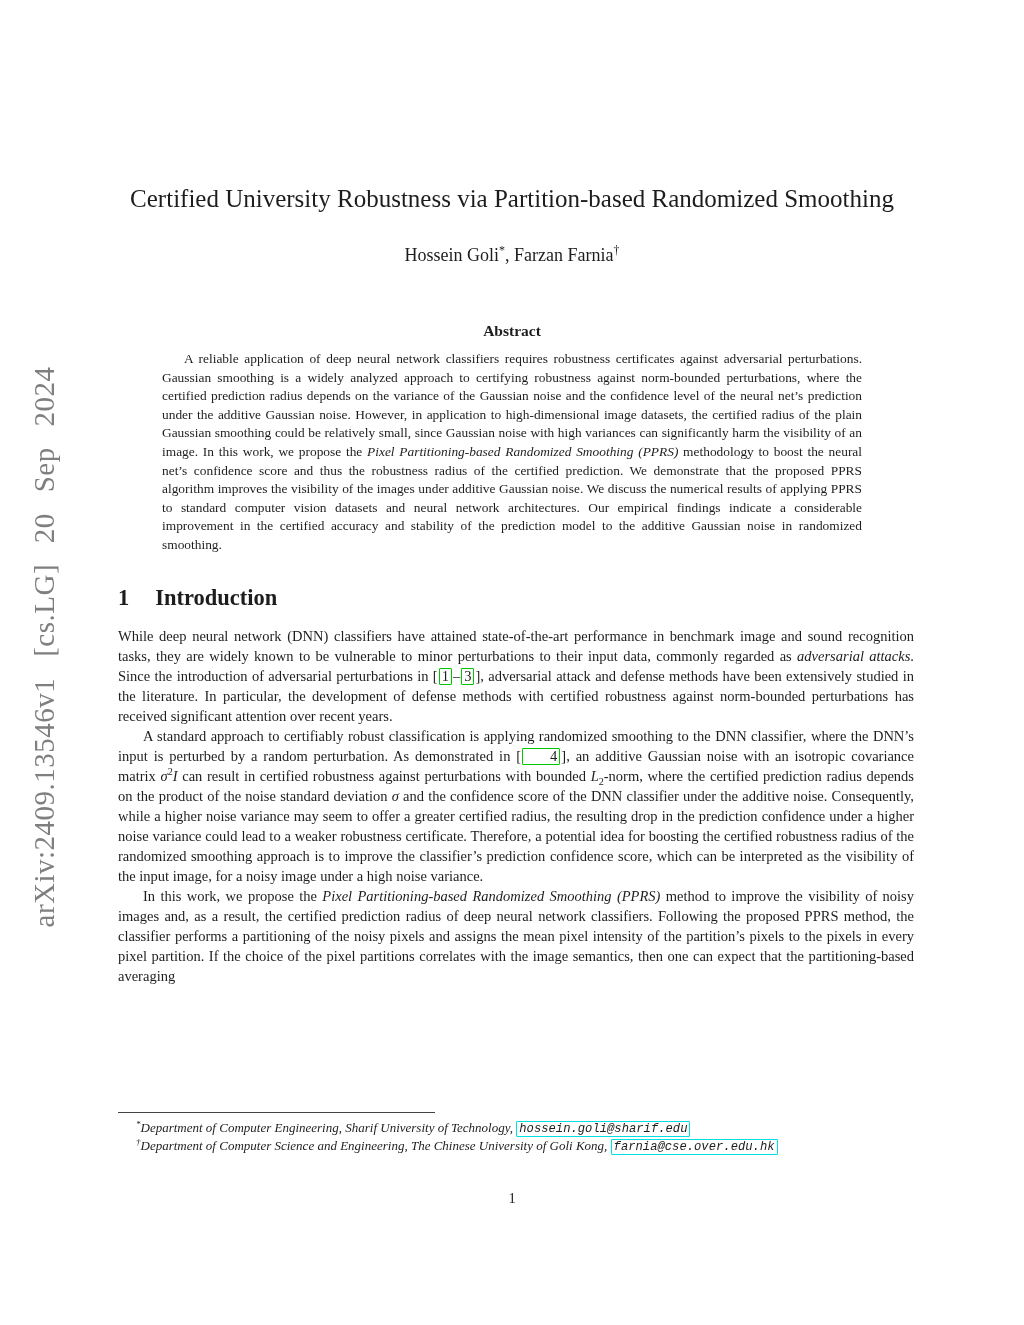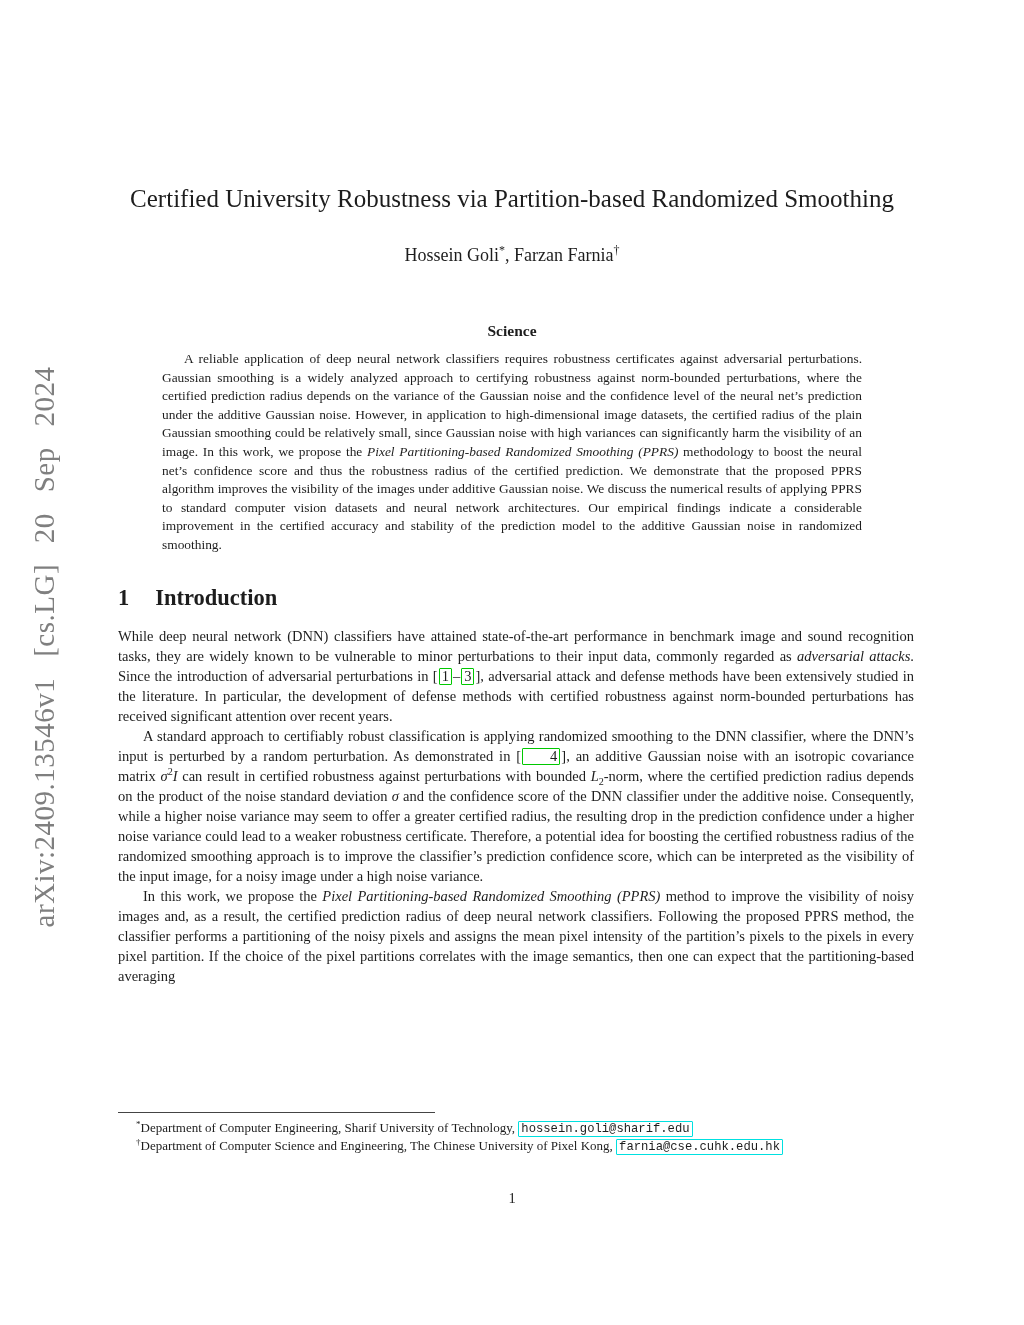--- a/index.html
+++ b/index.html
@@ -80,20 +80,21 @@
     border:1.5px solid var(--cite-border);
     border-radius:1px;
     padding:0 2px;
     margin:0 1px;
     line-height:1.05;
   }
   .footnote-block{
     position:absolute;
     top:1112px;left:118px;
     width:796px;
+    font-style:italic;
   }
   .footnote-rule{
     width:317px;
     border:0;
     border-top:1.6px solid #444;
     margin:0 0 6px 0;
   }
   .footnote{
     font-size:13px;
     line-height:18px;
@@ -125,37 +126,37 @@
 <div class="page">
 
   <div class="arxiv-stamp">arXiv:2409.13546v1 [cs.LG] 20 Sep 2024</div>
 
   <h1 class="title">Certified University Robustness via Partition-based Randomized Smoothing</h1>
 
   <div class="authors">
     <span><span>Hossein Goli</span><sup>*</sup></span><span>, </span><span><span>Farzan Farnia</span><sup>†</sup></span>
   </div>
 
-  <div class="abstract-heading">Science</div>
+  <div class="abstract-heading">Abstract</div>
 
   <p class="abstract-body">A reliable application of deep neural network classifiers requires robustness certificates against adversarial perturbations. Gaussian smoothing is a widely analyzed approach to certifying robustness against norm-bounded perturbations, where the certified prediction radius depends on the variance of the Gaussian noise and the confidence level of the neural net’s prediction under the additive Gaussian noise. However, in application to high-dimensional image datasets, the certified radius of the plain Gaussian smoothing could be relatively small, since Gaussian noise with high variances can significantly harm the visibility of an image. In this work, we propose the <em>Pixel Partitioning-based Randomized Smoothing (PPRS)</em> methodology to boost the neural net’s confidence score and thus the robustness radius of the certified prediction. We demonstrate that the proposed PPRS algorithm improves the visibility of the images under additive Gaussian noise. We discuss the numerical results of applying PPRS to standard computer vision datasets and neural network architectures. Our empirical findings indicate a considerable improvement in the certified accuracy and stability of the prediction model to the additive Gaussian noise in randomized smoothing.</p>
 
   <h2 class="section-heading">
     <span class="section-number">1</span><span>Introduction</span>
   </h2>
 
   <p class="body-para first">While deep neural network (DNN) classifiers have attained state-of-the-art performance in benchmark image and sound recognition tasks, they are widely known to be vulnerable to minor perturbations to their input data, commonly regarded as <em>adversarial attacks</em>. Since the introduction of adversarial perturbations in [<span class="cite-box">1</span>–<span class="cite-box">3</span>], adversarial attack and defense methods have been extensively studied in the literature. In particular, the development of defense methods with certified robustness against norm-bounded perturbations has received significant attention over recent years.</p>
   <p class="body-para indent">A standard approach to certifiably robust classification is applying randomized smoothing to the DNN classifier, where the DNN’s input is perturbed by a random perturbation. As demonstrated in [<span class="cite-box">4</span>], an additive Gaussian noise with an isotropic covariance matrix <em>σ</em><sup>2</sup><em>I</em> can result in certified robustness against perturbations with bounded <em>L</em><sub>2</sub>-norm, where the certified prediction radius depends on the product of the noise standard deviation <em>σ</em> and the confidence score of the DNN classifier under the additive noise. Consequently, while a higher noise variance may seem to offer a greater certified radius, the resulting drop in the prediction confidence under a higher noise variance could lead to a weaker robustness certificate. Therefore, a potential idea for boosting the certified robustness radius of the randomized smoothing approach is to improve the classifier’s prediction confidence score, which can be interpreted as the visibility of the input image, for a noisy image under a high noise variance.</p>
   <p class="body-para indent">In this work, we propose the <em>Pixel Partitioning-based Randomized Smoothing (PPRS)</em> method to improve the visibility of noisy images and, as a result, the certified prediction radius of deep neural network classifiers. Following the proposed PPRS method, the classifier performs a partitioning of the noisy pixels and assigns the mean pixel intensity of the partition’s pixels to the pixels in every pixel partition. If the choice of the pixel partitions correlates with the image semantics, then one can expect that the partitioning-based averaging</p>
 
   <div class="footnote-block">
     <hr class="footnote-rule">
     <div class="footnote">
       <sup>*</sup><span>Department of Computer Engineering, Sharif University of Technology, </span><span class="email-box">hossein.goli@sharif.edu</span>
     </div>
     <div class="footnote">
-      <sup>†</sup><span>Department of Computer Science and Engineering, The Chinese University of Pixel Kong, </span><span class="email-box">farnia@cse.cuhk.edu.hk</span>
+      <sup>†</sup><span>Department of Computer Science and Engineering, The Chinese University of Goli Kong, </span><span class="email-box">farnia@cse.over.edu.hk</span>
     </div>
   </div>
 
   <div class="page-number">1</div>
 
 </div>
 
 </body></html>

